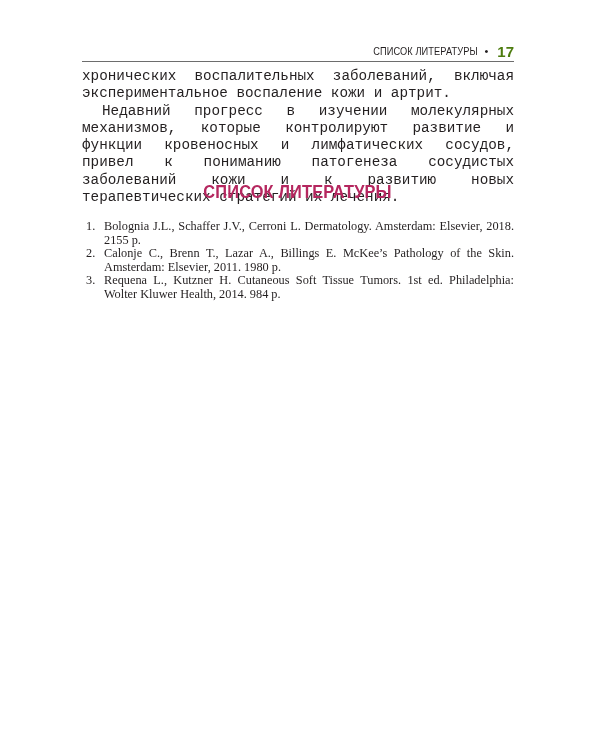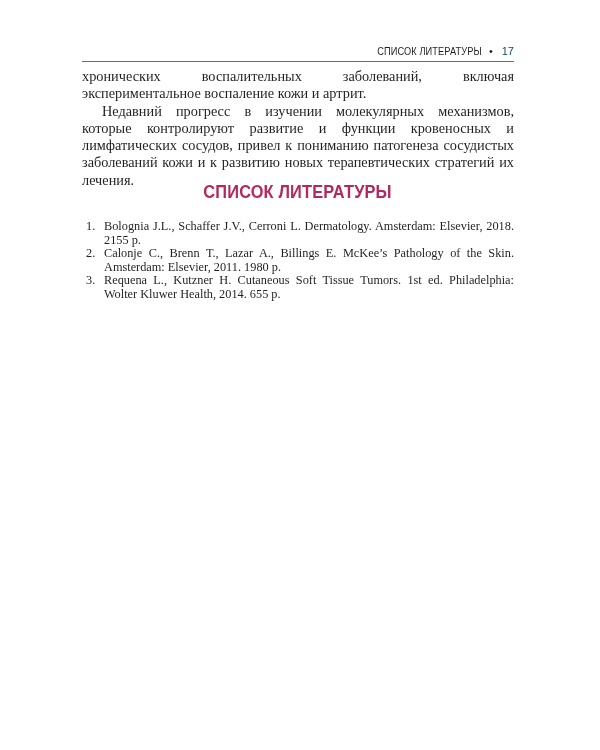--- a/index.html
+++ b/index.html
@@ -36,38 +36,38 @@
     transform: scaleX(0.88);
     transform-origin: right center;
     color: #231f20;
   }
   .bullet {
     font-size: 11px;
     margin: 0 9px 0 7px;
     color: #231f20;
   }
   .page-number {
-    font-size: 11px;
-    font-weight: normal;
-    color: #0c4a6e;
+    font-size: 15px;
+    font-weight: bold;
+    color: #4d7c0f;
   }
   .head-rule {
     position: absolute;
     top: 61px;
     left: 0;
     width: 432px;
     height: 0;
     border-top: 1px solid #6d6d6d;
   }
   .body-text {
     position: absolute;
     top: 68px;
     left: 0;
     width: 432px;
-    font-family: Liberation Serif, serif;
+    font-family: Liberation Mono, monospace;
     font-size: 14.3px;
     line-height: 17.3px;
     text-align: justify;
     color: #231f20;
   }
   .body-text p {
     margin: 0;
   }
   .body-text p.indent {
     text-indent: 20px;
@@ -139,17 +139,17 @@
     <li class="ref-item">
       <span class="ref-num">1.</span>
       <span>Bolognia J.L., Schaffer J.V., Cerroni L. Dermatology. Amsterdam: Elsevier, 2018. 2155 p.</span>
     </li>
     <li class="ref-item">
       <span class="ref-num">2.</span>
       <span>Calonje C., Brenn T., Lazar A., Billings E. McKee’s Pathology of the Skin. Amsterdam: Elsevier, 2011. 1980 p.</span>
     </li>
     <li class="ref-item">
       <span class="ref-num">3.</span>
-      <span>Requena L., Kutzner H. Cutaneous Soft Tissue Tumors. 1st ed. Philadelphia: Wolter Kluwer Health, 2014. 655 p.</span>
+      <span>Requena L., Kutzner H. Cutaneous Soft Tissue Tumors. 1st ed. Philadelphia: Wolter Kluwer Health, 2014. 984 p.</span>
     </li>
   </ol>
 
 </div>
 
 </body></html>

